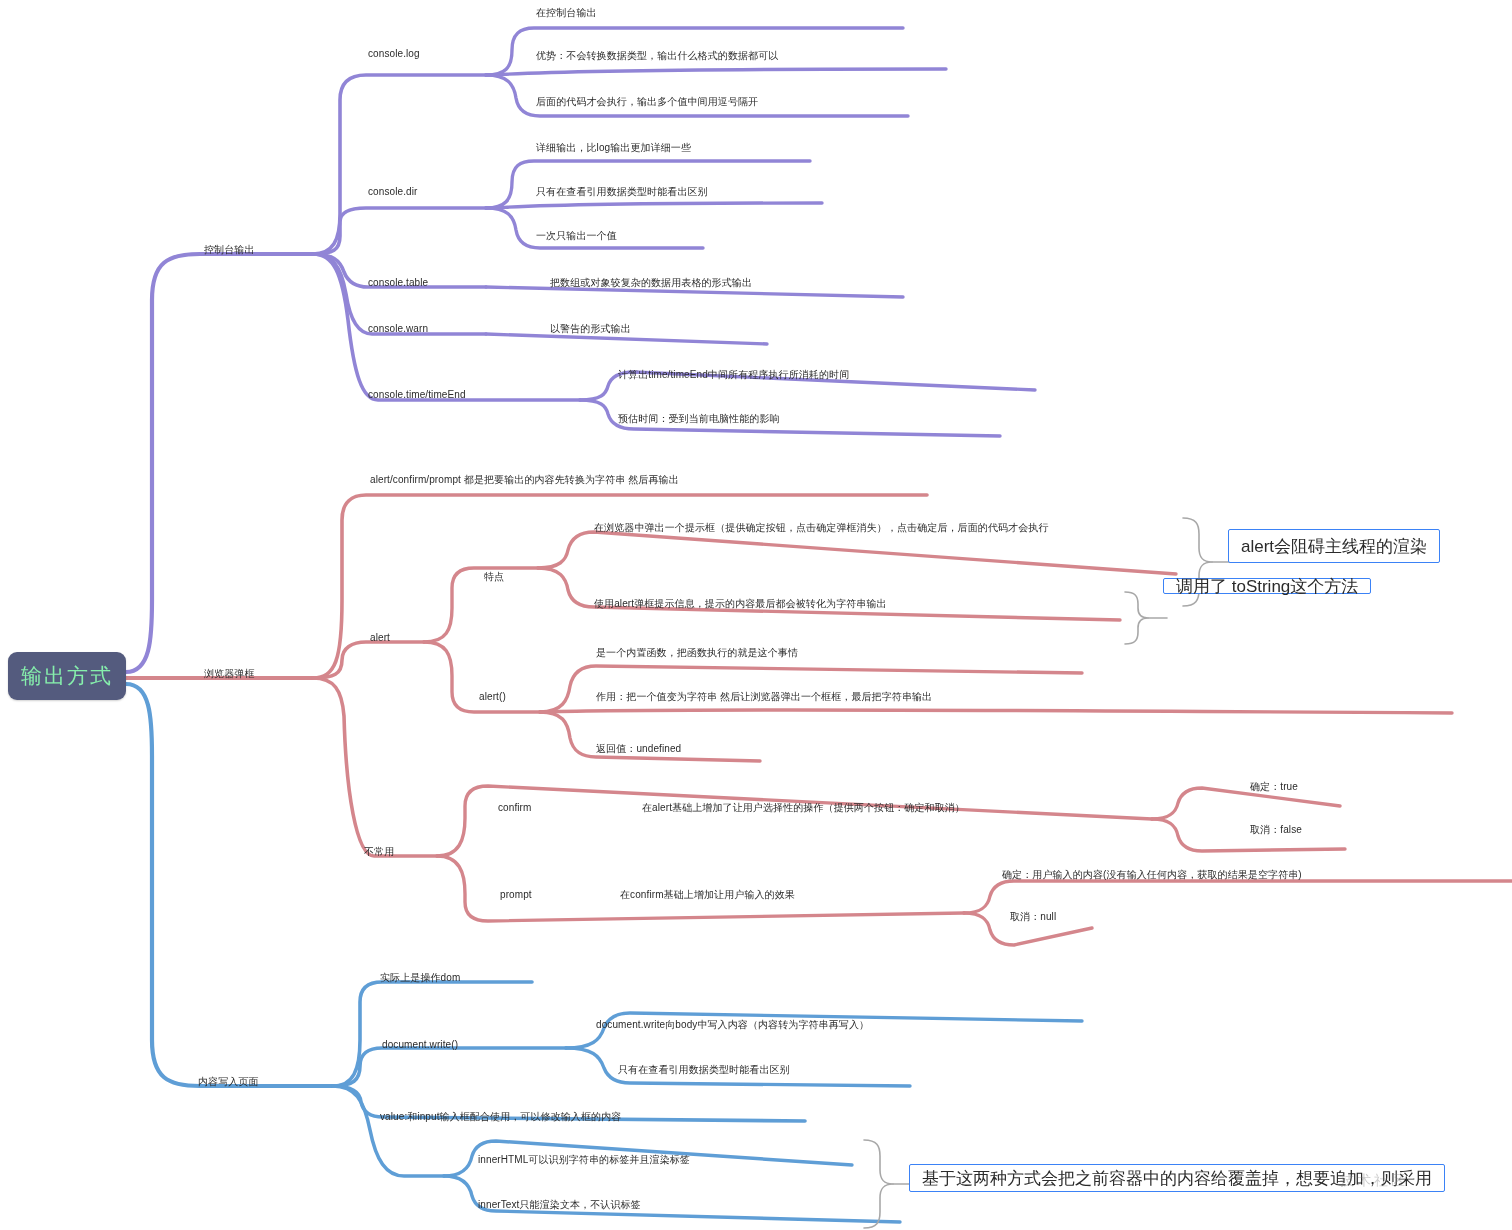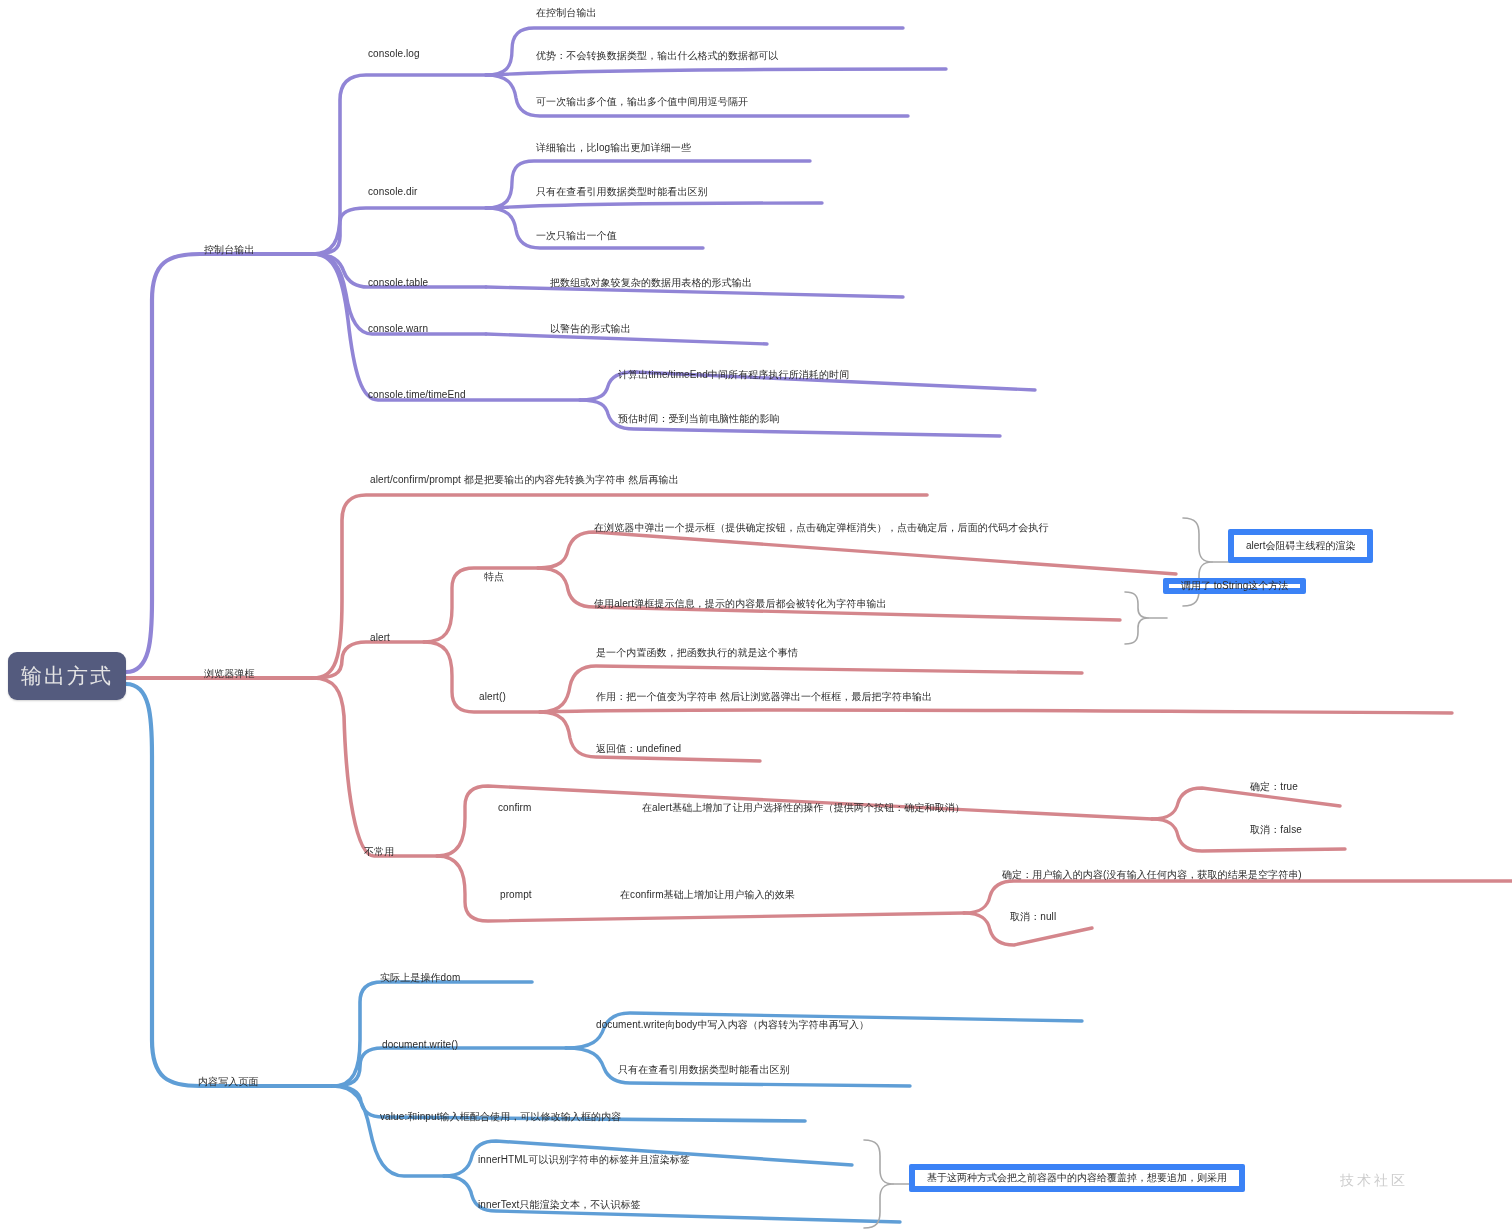--- a/index.html
+++ b/index.html
@@ -38,33 +38,33 @@
   .node.wrap {
     white-space: normal;
   }
   
   .root-node {
     position: absolute;
     display: flex;
     align-items: center;
     justify-content: center;
     background: #545b7e;
-    color: #e5e5e5;
+    color: #86efac;
     border-radius: 9px;
     font-size: 21px;
     letter-spacing: 2px;
     box-shadow: 0 1px 2px rgba(0,0,0,0.18);
   }
   
   .callout {
     position: absolute;
-    border: 6px solid #3b82f6;
+    border: 1px solid #3b82f6;
     background: #ffffff;
     color: #2b2b2b;
-    font-size: 10px;
+    font-size: 17px;
     border-radius: 2px;
     display: flex;
     align-items: center;
     padding: 0 12px;
     white-space: nowrap;
     box-sizing: border-box;
   }
   .watermark {
     position: absolute;
     color: rgba(120,120,120,0.38);
@@ -187,21 +187,21 @@
     <span>console.time/timeEnd</span>
   </div>
 
   <div class="node" style="left:536px; top:6px;">
     <span>在控制台输出</span>
   </div>
   <div class="node" style="left:536px; top:49px;">
     <span>优势：不会转换数据类型，输出什么格式的数据都可以</span>
   </div>
   <div class="node" style="left:536px; top:95px;">
-    <span>可一次输出多个值，输出多个值中间用逗号隔开</span>
+    <span>后面的代码才会执行，输出多个值中间用逗号隔开</span>
   </div>
 
   <div class="node" style="left:536px; top:141px;">
     <span>详细输出，比log输出更加详细一些</span>
   </div>
   <div class="node" style="left:536px; top:185px;text-align:right;">
     <span>只有在查看引用数据类型时能看出区别</span>
   </div>
   <div class="node" style="left:536px; top:229px;">
     <span>一次只输出一个值</span>

